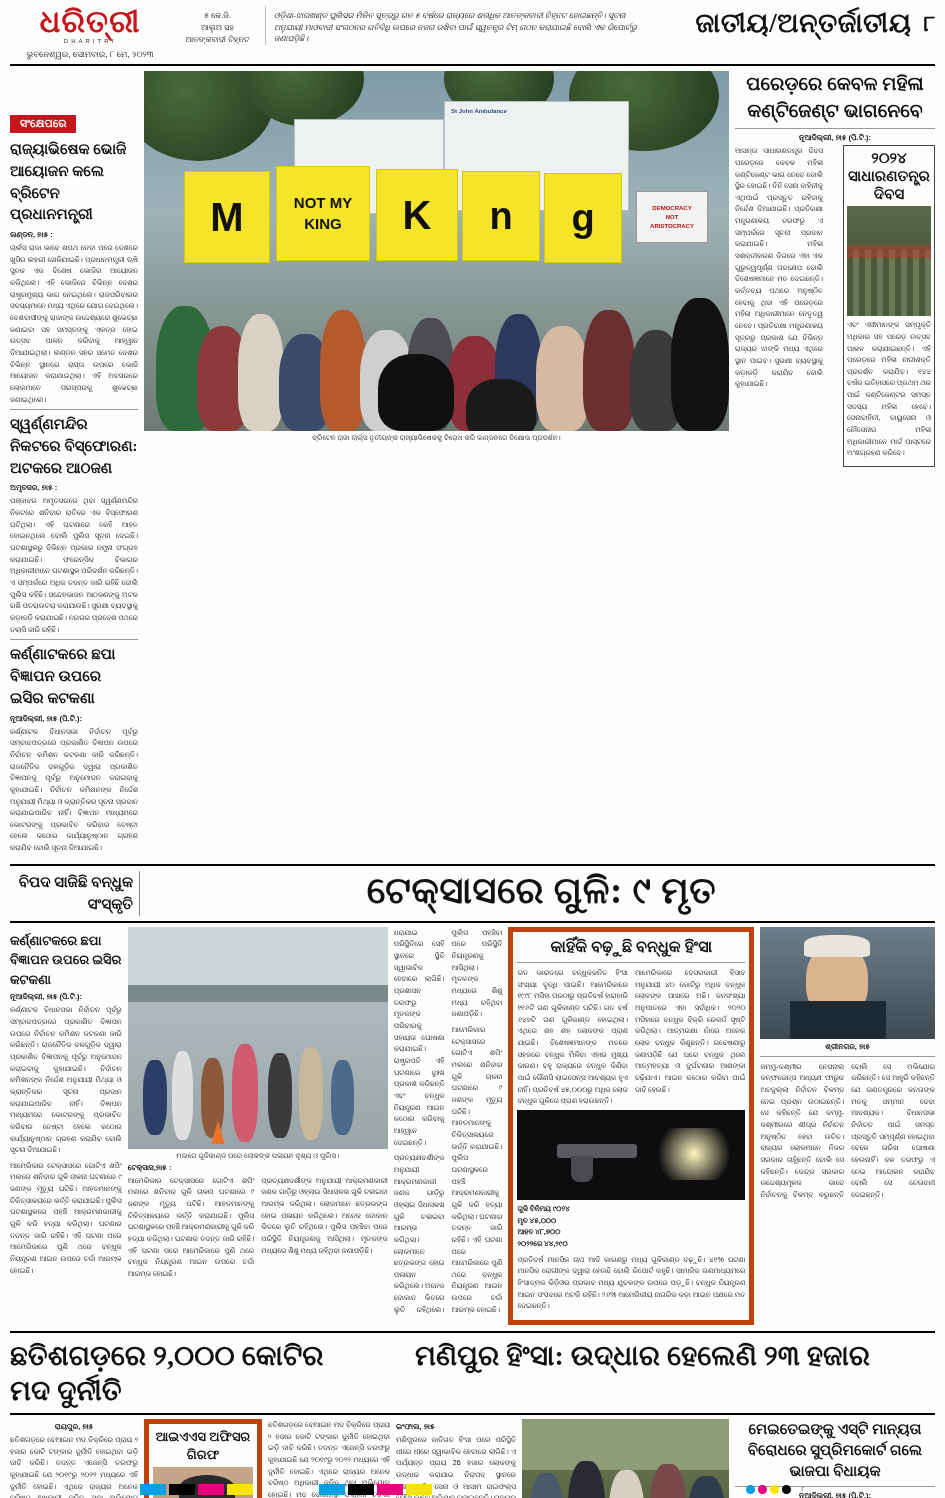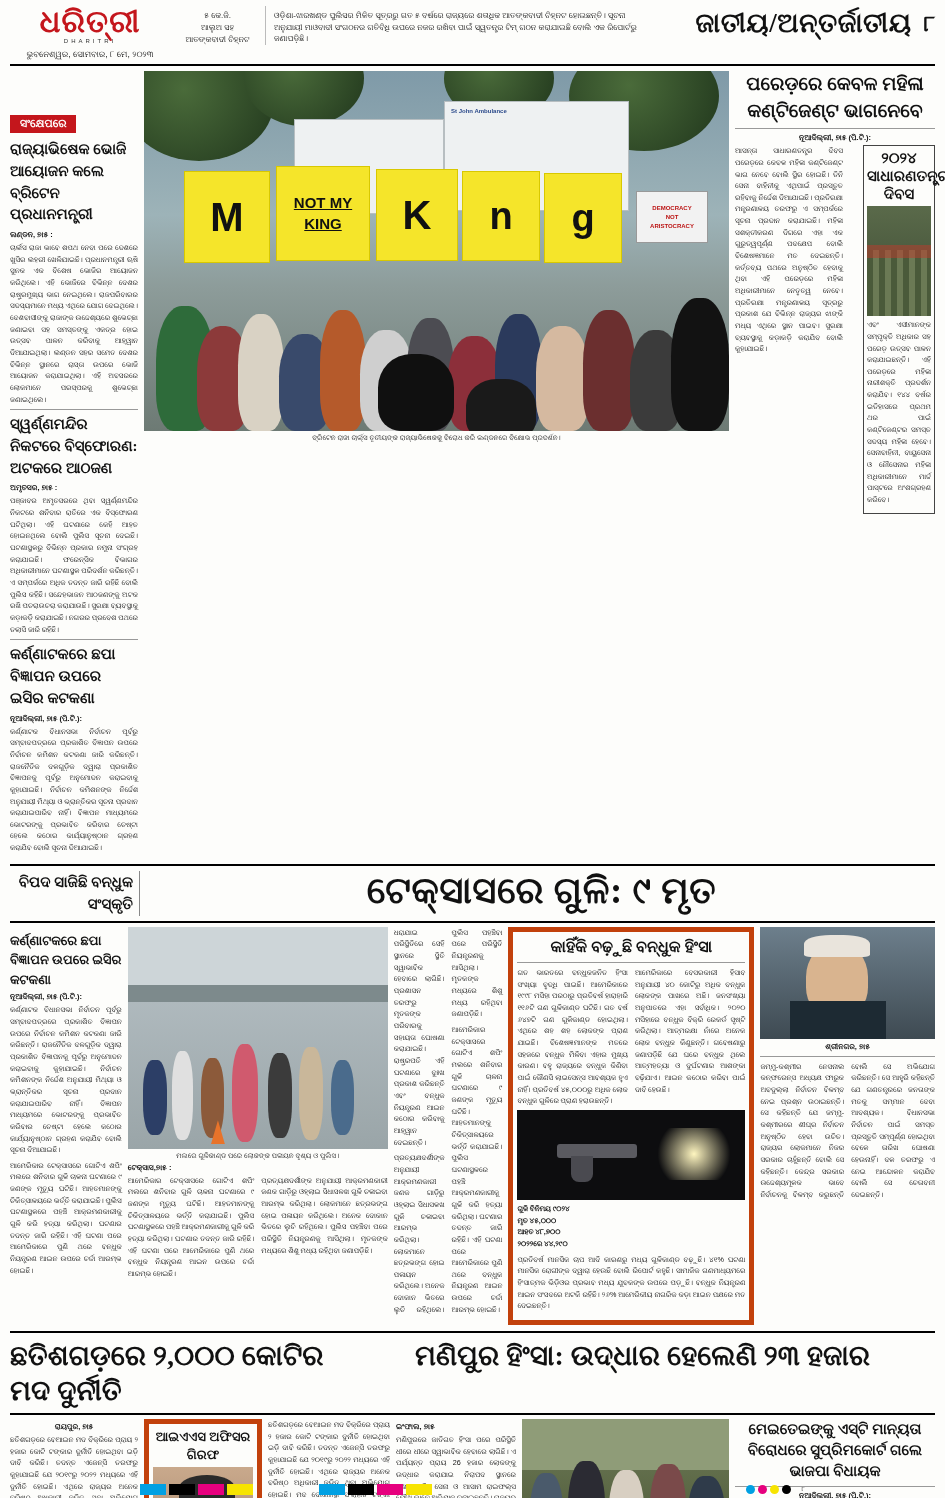--- a/index.html
+++ b/index.html
@@ -15,21 +15,21 @@
   }
   .page { width:945px; height:1498px; position:relative; padding:6px 10px 0 10px; }
 
   
   .masthead { display:flex; align-items:flex-start; border-bottom:2px solid #000; padding-bottom:4px; }
   .logo-block { width:160px; text-align:center; }
   .logo-mark { font-family:"Liberation Serif", serif; font-weight:bold; font-size:31px; color:#c4161c; letter-spacing:1px; line-height:1; }
   .logo-sub { font-size:6px; letter-spacing:3px; color:#333; margin-top:1px; }
   .logo-date { font-size:8.5px; margin-top:5px; color:#222; }
   .mast-col2 { width:95px; font-size:8px; text-align:center; line-height:1.5; padding-top:4px; }
-  .mast-col3 { flex:1; font-size:8px; line-height:1.45; padding:4px 8px 0 8px; border-left:1px solid #bbb; }
+  .mast-col3 { flex:1; font-size:8px; line-height:1.45; padding:4px 8px 0 8px; border-left:1px solid #bbb;font-style:italic; }
   .mast-section { width:290px; text-align:right; padding-top:2px; display:flex; align-items:center; justify-content:flex-end; gap:12px; }
   .section-title { font-family:"Liberation Serif", serif; font-size:27px; font-weight:bold; letter-spacing:0.5px; }
   .page-num { font-size:22px; font-weight:bold; }
 
   
   .body-grid { display:flex; gap:6px; margin-top:5px; }
   .col-left { width:128px; }
   .col-mid { flex:1; }
   .col-right { width:200px; }
   .hr-thin { border-top:1px solid #999; margin:4px 0; }
@@ -129,21 +129,21 @@
         <div class="tree" style="left:100px; top:-40px; width:120px; height:95px;"></div>
         <div class="tree" style="left:300px; top:-35px; width:110px; height:85px;"></div>
         <div class="tree" style="right:10px; top:-30px; width:150px; height:110px;"></div>
         <div class="van" style="left:150px; top:48px; width:150px; height:95px;"></div>
         <div class="van" style="left:300px; top:30px; width:185px; height:110px;">
           <div style="font-size:6px; color:#2b4a8b; padding:6px 0 0 6px; font-weight:bold;">St John Ambulance</div>
         </div>
 
         <div class="ph-sign" style="left:40px; top:100px; width:86px; height:92px; font-size:40px;">M</div>
         <div class="ph-sign" style="left:132px; top:95px; width:94px; height:95px; font-size:15px; line-height:1.35; text-align:center;">
-          <span style="white-space:pre-line; display:block;text-decoration:underline;">NOT MY KING</span>
+          <span style="white-space:pre-line; display:block;">NOT MY KING</span>
         </div>
         <div class="ph-sign" style="left:232px; top:98px; width:82px; height:92px; font-size:40px;">K</div>
         <div class="ph-sign" style="left:318px; top:100px; width:78px; height:90px; font-size:38px;">n</div>
         <div class="ph-sign" style="left:400px; top:102px; width:78px; height:90px; font-size:38px;">g</div>
         <div class="ph-sign" style="left:492px; top:120px; width:72px; height:52px; background:#f2f2f2; border-color:#999; font-size:6px; line-height:1.5; color:#b11; text-align:center; white-space:pre-line;">DEMOCRACY
 NOT
 ARISTOCRACY</div>
 
         <div class="crowd">
           <div class="blob" style="left:2%;  bottom:0;   width:10%; height:62%; background:#2e6b3a;"></div>
@@ -167,21 +167,21 @@
     </div>
 
     <div class="col-right">
       <div class="center-head" style="font-size:19px; text-align:center;">ପରେଡ଼ରେ କେବଳ ମହିଳା କଣ୍ଟିଜେଣ୍ଟ ଭାଗନେବେ</div>
       <div class="hr-thin"></div>
       <div class="dateline" style="text-align:center;">ନୂଆଦିଲ୍ଲୀ, ୭ା୫ (ପି.ଟି.):</div>
       <div style="display:flex; gap:20px;">
         <div style="flex:1;">
           <div class="para">ଆସନ୍ତା ସାଧାରଣତନ୍ତ୍ର ଦିବସ ପରେଡ଼ରେ କେବଳ ମହିଳା କଣ୍ଟିଜେଣ୍ଟ ଭାଗ ନେବେ ବୋଲି ସ୍ଥିର ହୋଇଛି। ତିନି ସେନା ବାହିନୀକୁ ଏଥିପାଇଁ ପ୍ରସ୍ତୁତ ରହିବାକୁ ନିର୍ଦ୍ଦେଶ ଦିଆଯାଇଛି। ପ୍ରତିରକ୍ଷା ମନ୍ତ୍ରଣାଳୟ ତରଫରୁ ଏ ସମ୍ପର୍କରେ ସୂଚନା ପ୍ରଦାନ କରାଯାଇଛି। ମହିଳା ସଶକ୍ତୀକରଣ ଦିଗରେ ଏହା ଏକ ଗୁରୁତ୍ୱପୂର୍ଣ୍ଣ ପଦକ୍ଷେପ ବୋଲି ବିଶେଷଜ୍ଞମାନେ ମତ ଦେଇଛନ୍ତି। କର୍ତ୍ତବ୍ୟ ପଥରେ ଅନୁଷ୍ଠିତ ହେବାକୁ ଥିବା ଏହି ପରେଡ଼ରେ ମହିଳା ଅଧିକାରୀମାନେ ନେତୃତ୍ୱ ନେବେ। ପ୍ରତିରକ୍ଷା ମନ୍ତ୍ରଣାଳୟ ସୂତ୍ରରୁ ପ୍ରକାଶ ଯେ ବିଭିନ୍ନ ରାଜ୍ୟର ଝାଙ୍କି ମଧ୍ୟ ଏଥିରେ ସ୍ଥାନ ପାଇବ। ସୁରକ୍ଷା ବ୍ୟବସ୍ଥାକୁ କଡ଼ାକଡ଼ି କରାଯିବ ବୋଲି କୁହାଯାଇଛି।</div>
         </div>
-        <div style="width:72px;">
+        <div style="width:92px;">
           <div class="republic-box">
             <div class="republic-title" style="white-space:pre-line;">୨୦୨୪
 ସାଧାରଣତନ୍ତ୍ର ଦିବସ</div>
             <div class="photo" style="height:110px; margin-top:3px; background:linear-gradient(#5a6a4a,#3c4a33);">
               <div style="position:absolute; left:0; right:0; bottom:0; height:60%; background:repeating-linear-gradient(90deg,#4a5a3a 0 6px,#6b7a55 6px 12px);"></div>
               <div style="position:absolute; left:0; right:0; top:35%; height:12%; background:#c0392b; opacity:.5;"></div>
             </div>
             <div class="para" style="margin-top:3px;">ଏବଂ ଏସୀମାନଙ୍କ ସମ୍ପୃକ୍ତି ଅଧିକାର ସହ ପରେଡ଼ ଉତ୍ସବ ପାଳନ କରାଯାଇଛନ୍ତି। ଏହି ପରେଡ଼ରେ ମହିଳା ନାରୀଶକ୍ତି ପ୍ରଦର୍ଶନ କରାଯିବ। ୧୪୪ ବର୍ଷର ଇତିହାସରେ ପ୍ରଥମ ଥର ପାଇଁ କଣ୍ଟିଜେଣ୍ଟର ସମସ୍ତ ସଦସ୍ୟ ମହିଳା ହେବେ। ସେନାବାହିନୀ, ବାୟୁସେନା ଓ ନୌସେନାର ମହିଳା ଅଧିକାରୀମାନେ ମାର୍ଚ୍ଚ ପାସ୍ଟରେ ଅଂଶଗ୍ରହଣ କରିବେ।</div>
           </div>
         </div>

